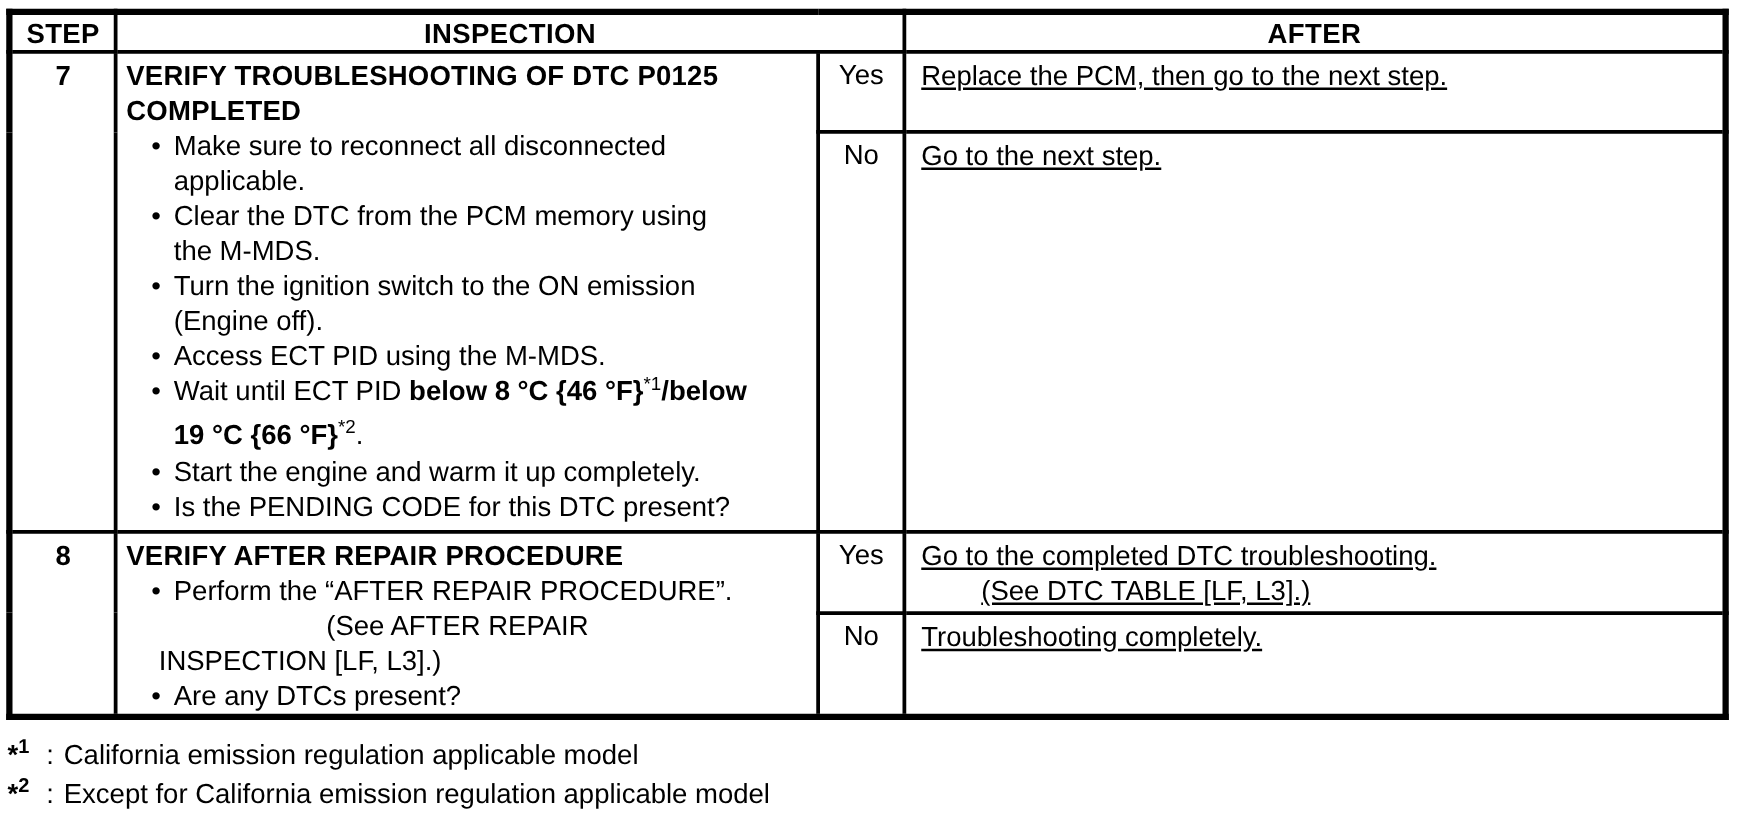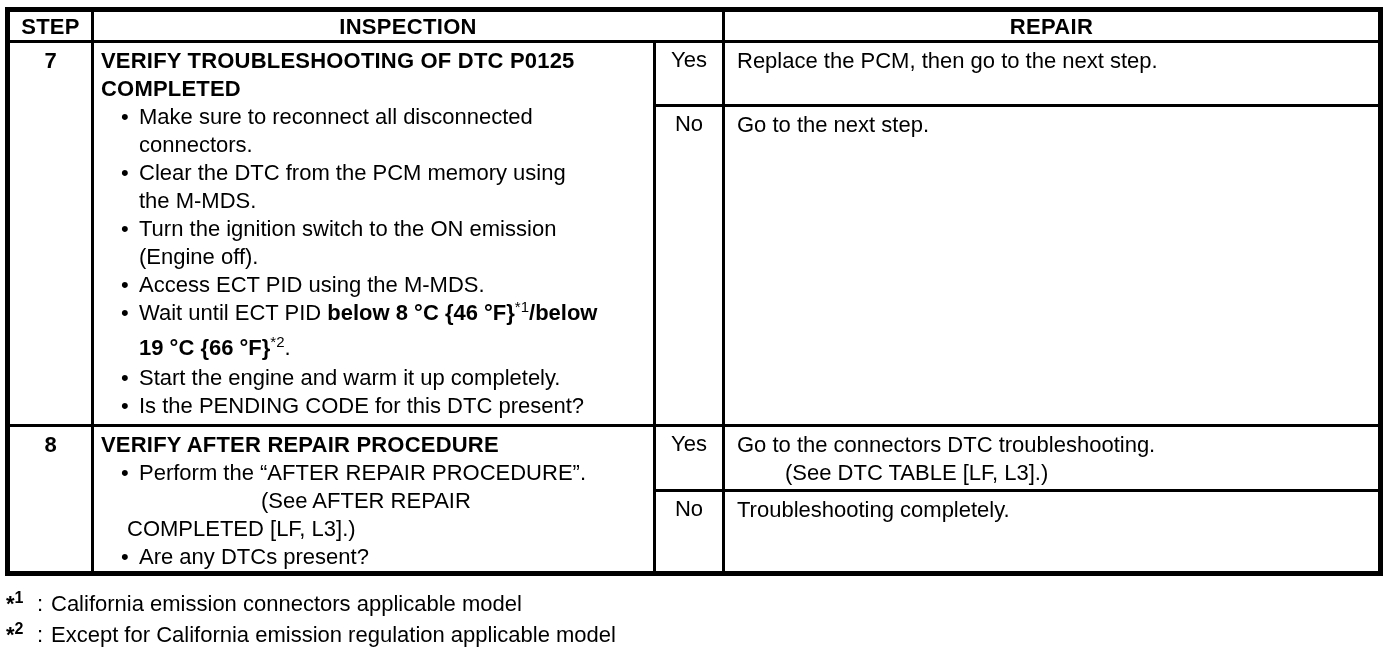--- a/index.html
+++ b/index.html
@@ -89,20 +89,21 @@
   .yn-cell {
     font-size: 22px;
     text-align: center;
     padding-top: 4px;
   }
 
   .action-cell {
     font-size: 22px;
     line-height: 28px;
     padding: 4px 8px 0 12px;
+    text-decoration: underline;
   }
   .act-ref { margin-left: 48px; }
 
   .h-row     { height: 26px; }
   .r-s7-yes  .yn-cell, .r-s7-yes .action-cell { height: 57px; }
   .r-s7-no   .yn-cell, .r-s7-no  .action-cell { height: 313px; }
   .r-s8-yes  .yn-cell, .r-s8-yes .action-cell { height: 57px; }
   .r-s8-no   .yn-cell, .r-s8-no  .action-cell { height: 74px; }
 
   
@@ -131,36 +132,36 @@
     <colgroup>
       <col class="c-step">
         <col class="c-insp">
         <col class="c-yn">
         <col class="c-act">
     </colgroup>
     <thead>
       <tr class="h-row">
         <th class="h-step">STEP</th>
         <th class="h-insp" colspan="2">INSPECTION</th>
-        <th class="h-act">REPAIR</th>
+        <th class="h-act">AFTER</th>
       </tr>
     </thead>
     <tbody>
 
       <tr class="r-s7-yes">
         <td class="step-cell" rowspan="2">7</td>
         <td class="insp-cell" rowspan="2">
           <div class="insp-title">
             <div>VERIFY TROUBLESHOOTING OF DTC P0125</div>
             <div>COMPLETED</div>
           </div>
           <div class="bullet">
             <span class="dot">•</span>
             <div>Make sure to reconnect all disconnected</div>
-            <div>connectors.</div>
+            <div>applicable.</div>
           </div>
           <div class="bullet">
             <span class="dot">•</span>
             <div>Clear the DTC from the PCM memory using</div>
             <div>the M-MDS.</div>
           </div>
           <div class="bullet">
             <span class="dot">•</span>
             <div>Turn the ignition switch to the ON emission</div>
             <div>(Engine off).</div>
@@ -199,49 +200,49 @@
       <tr class="r-s8-yes">
         <td class="step-cell" rowspan="2">8</td>
         <td class="insp-cell" rowspan="2">
           <div class="insp-title">
             <div>VERIFY AFTER REPAIR PROCEDURE</div>
           </div>
           <div class="bullet">
             <span class="dot">•</span>
             <div>Perform the “AFTER REPAIR PROCEDURE”.</div>
             <div class="ref1">(See AFTER REPAIR</div>
-            <div class="ref2">COMPLETED [LF, L3].)</div>
+            <div class="ref2">INSPECTION [LF, L3].)</div>
           </div>
           <div class="bullet">
             <span class="dot">•</span>
             <div>Are any DTCs present?</div>
           </div>
         </td>
         <td class="yn-cell">Yes</td>
         <td class="action-cell">
-          <div>Go to the connectors DTC troubleshooting.</div>
+          <div>Go to the completed DTC troubleshooting.</div>
           <div class="act-ref">(See DTC TABLE [LF, L3].)</div>
         </td>
       </tr>
 
       <tr class="r-s8-no">
         <td class="yn-cell">No</td>
         <td class="action-cell">
           <div>Troubleshooting completely.</div>
         </td>
       </tr>
 
     </tbody>
   </table>
 
   <div class="footnotes">
     <div class="footnote">
       <span class="fn-marker"><b>*</b><sup>1</sup></span>
       <span class="fn-colon">:</span>
-      <span class="fn-text">California emission connectors applicable model</span>
+      <span class="fn-text">California emission regulation applicable model</span>
     </div>
     <div class="footnote">
       <span class="fn-marker"><b>*</b><sup>2</sup></span>
       <span class="fn-colon">:</span>
       <span class="fn-text">Except for California emission regulation applicable model</span>
     </div>
   </div>
 
 </div>
 

